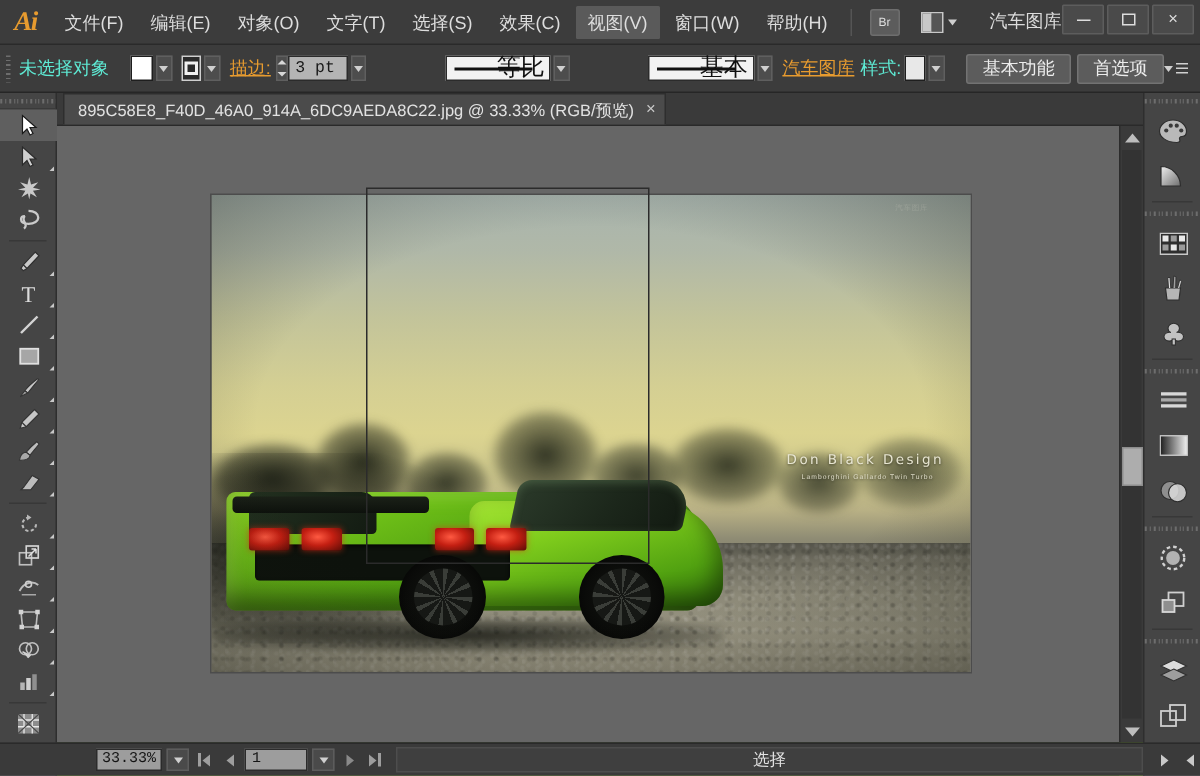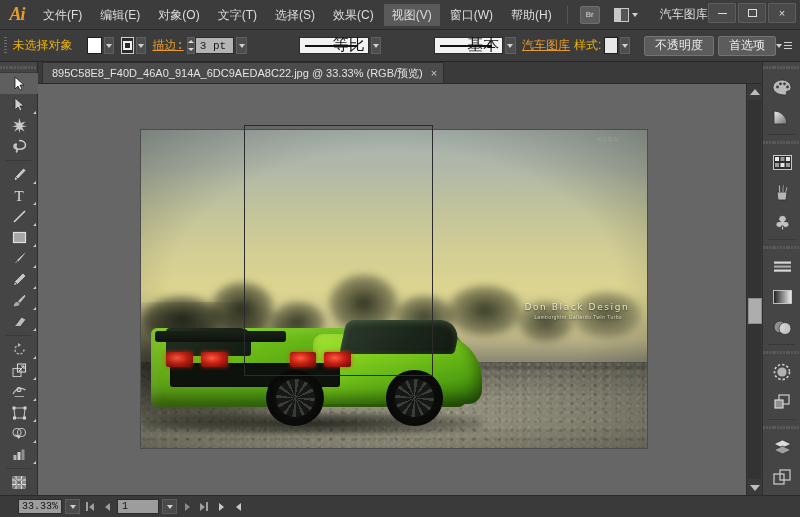--- a/index.html
+++ b/index.html
@@ -64,22 +64,22 @@
   
   .controlbar {
     position: absolute; left: 0; top: 30px; width: 800px; height: 32px;
     background: #3c3c3c; border-bottom: 1px solid #262626;
     display: flex; align-items: center; padding-left: 4px;
   }
   .grip {
     width: 4px; height: 18px; margin-right: 6px;
     background: repeating-linear-gradient(to bottom, #6d6d6d 0 1px, #3c3c3c 1px 3px);
   }
-  .cb-label { font-size: 12px; color: #eab308; white-space: nowrap; }
-  .cb-label.accent { color: #e79b2f; text-decoration: underline; font-family: Liberation Mono, monospace; }
+  .cb-label { font-size: 12px; color: #5eead4; white-space: nowrap; }
+  .cb-label.accent { color: #e79b2f; text-decoration: underline; }
   .cb-gap { width: 10px; }
   .cb-gap.wide { width: 22px; }
   .swatch-white {
     width: 22px; height: 17px; background: #ffffff; border: 1px solid #1e1e1e;
   }
   .swatch-style {
     width: 20px; height: 17px; background: #e8e8e8; border: 1px solid #1e1e1e;
   }
   .stroke-ico {
     width: 19px; height: 17px; background: #2a2a2a; border: 1px solid #cfcfcf;
@@ -329,21 +329,21 @@
     position: absolute; top: 3px; height: 16px; left: 325px; width: 28px;
     background: #adadad; border: 1px solid #8d8d8d;
   }
   .vtrack { position: absolute; left: 1px; right: 1px; top: 16px; bottom: 16px; background: #333333; }
   .htrack { position: absolute; top: 3px; bottom: 3px; left: 16px; right: 16px; background: #333333; }
 
   
   .statusbar {
     position: absolute; left: 0; bottom: 0; width: 800px; height: 22px;
     background: #3a3a3a; border-top: 1px solid #2a2a2a;
-    display: flex; align-items: center; padding-left: 18px; gap: 3px;
+    display: flex; align-items: center; padding-left: 64px; gap: 3px;
   }
   .zoomfield {
     width: 44px; height: 15px; background: #9d9d9d; color: #141414;
     font-size: 10px; font-family: "Liberation Mono", monospace;
     display: flex; align-items: center; padding-left: 3px; border: 1px solid #2b2b2b;
   }
   .sb-btn {
     width: 15px; height: 15px; background: #4a4a4a; border: 1px solid #5c5c5c;
     display: flex; align-items: center; justify-content: center;
   }
@@ -457,21 +457,21 @@
     <div class="cb-label accent">汽车图库</div>
     <div class="cb-gap" style="width:6px"></div>
     <div class="cb-label">样式:</div>
     <div class="cb-gap" style="width:4px"></div>
     <div class="swatch-style"></div>
     <div class="dropbtn">
         <span class="caret-d" style="margin:0"></span>
       </div>
     <div class="cb-gap wide"></div>
 
-    <div class="pushbtn">不透明度</div>
+    <div class="pushbtn">基本功能</div>
     <div class="cb-gap" style="width:6px"></div>
     <div class="pushbtn">首选项</div>
 
     <div class="cb-menu-ico">
       <span class="caret-d" style="margin:0"></span>
       <span class="bars">
           <i></i>
           <i></i>
           <i></i>
         </span>
@@ -805,20 +805,21 @@
     <div class="sb-btn">
         <span class="caret-d" style="margin:0"></span>
       </div>
     <div class="nav-ico">
         <span class="t next"></span>
       </div>
     <div class="nav-ico">
         <span class="t last"></span>
         <span class="lastbar"></span>
       </div>
+    <div class="statusfield">选择</div>
     <div class="nav-ico">
         <span class="t next" style="border-left-color:#c9c9c9"></span>
       </div>
     <div class="nav-ico">
         <span class="t prev" style="border-right-color:#c9c9c9"></span>
       </div>
   </div>
 
 </div>
 

